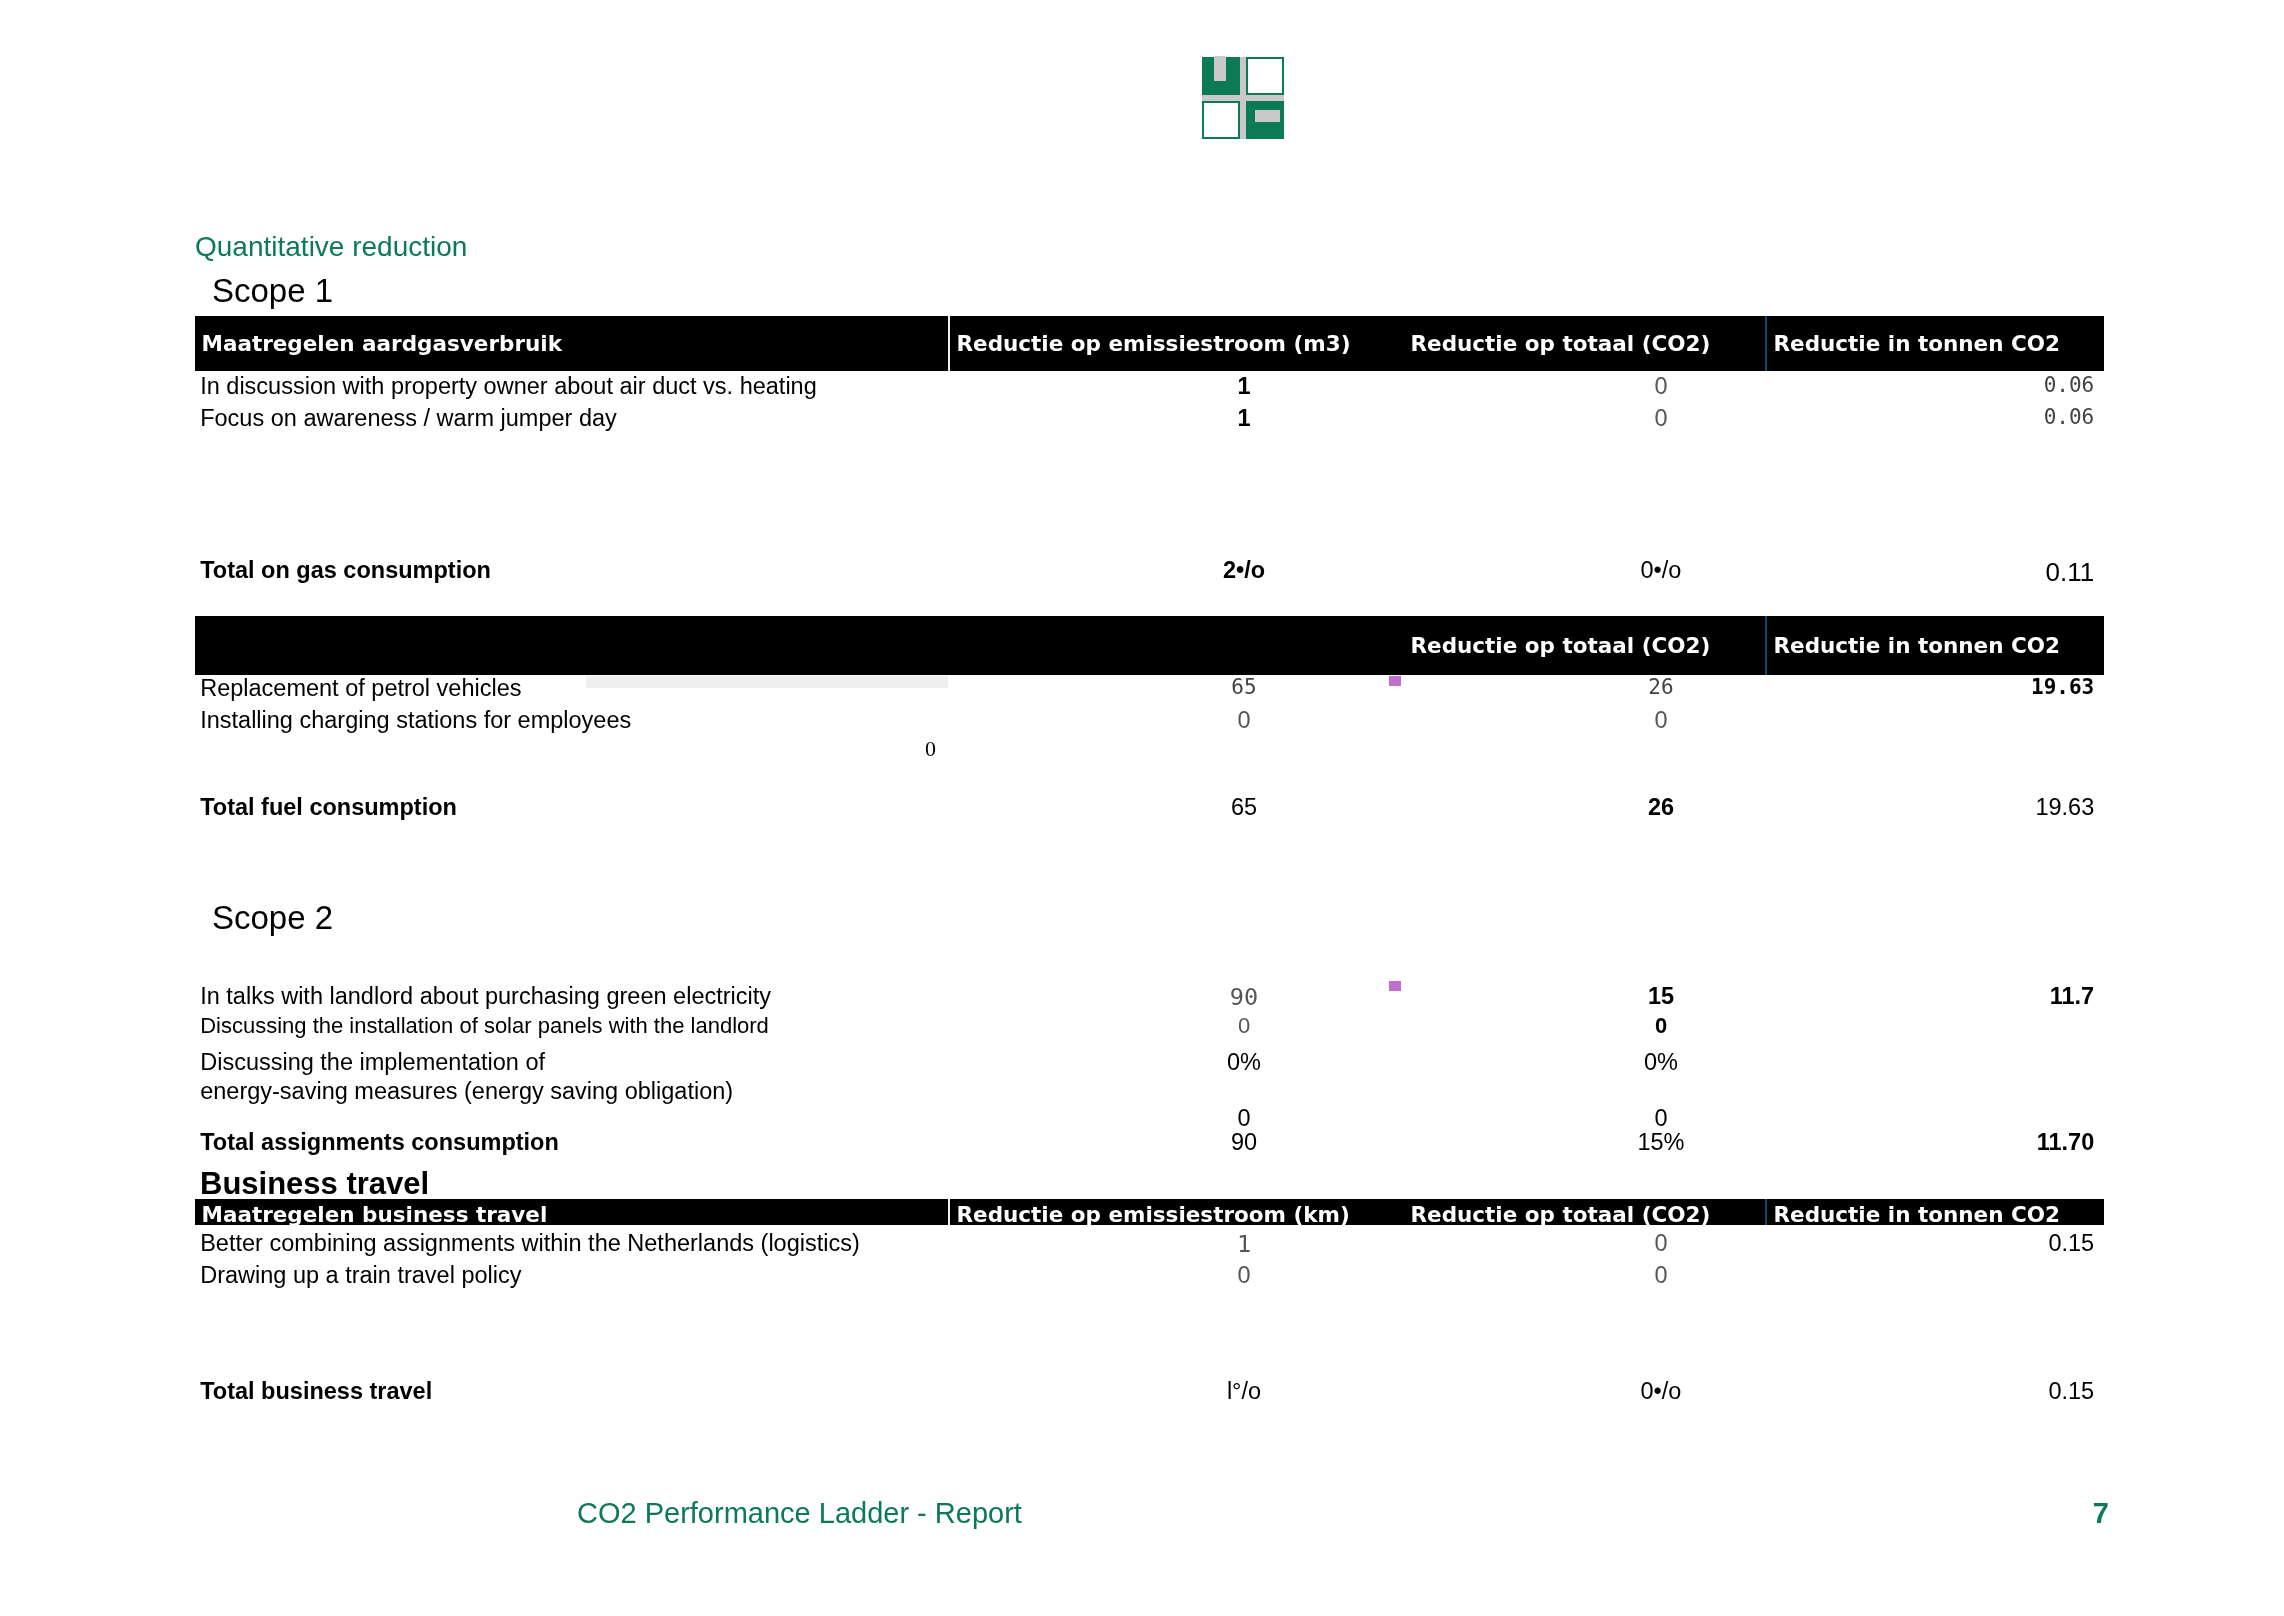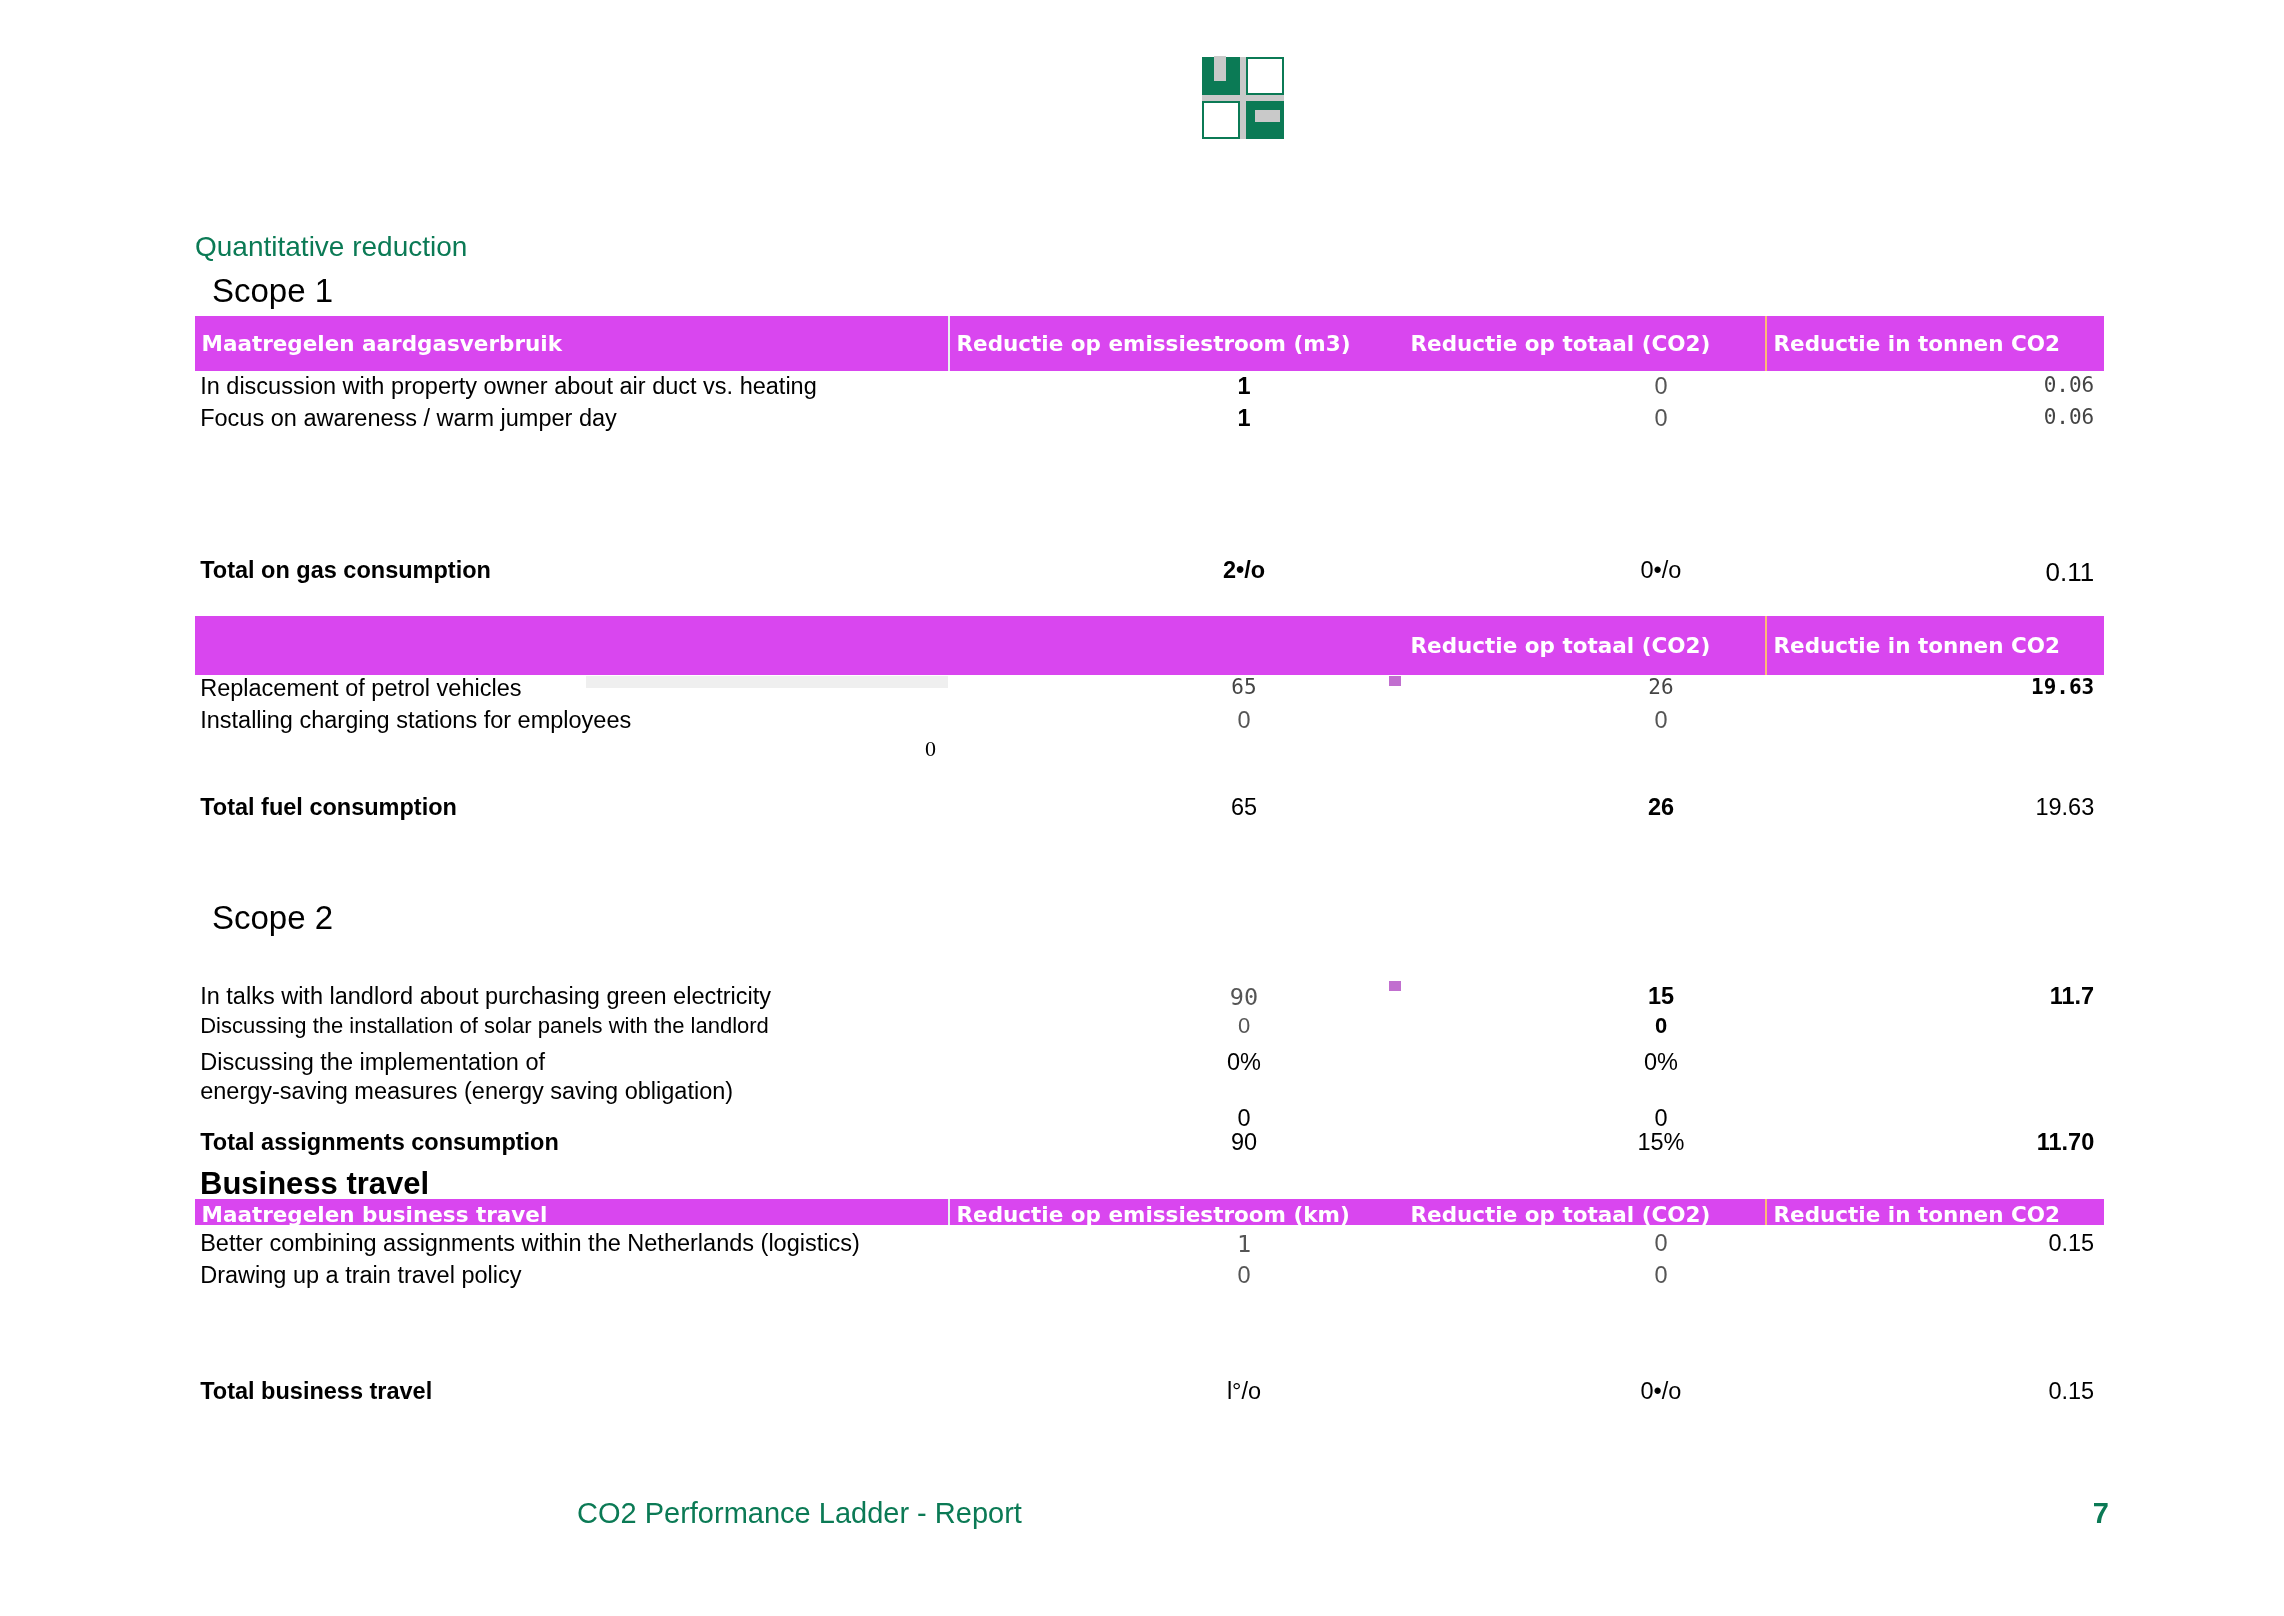--- a/index.html
+++ b/index.html
@@ -13,27 +13,27 @@
   .logo .q1 i { position:absolute; left:9px; top:-3.9px; width:11.7px; height:25px; background:#c9c9c9; }
   .logo .q2 { left:44px; top:0; border:2.6px solid #0b7a55; background:#fff; }
   .logo .q3 { left:0; top:44px; border:2.6px solid #0b7a55; background:#fff; }
   .logo .q4 { left:44px; top:44px; background:#0b7a55; }
   .logo .q4 i { position:absolute; left:9px; top:9px; width:25px; height:11.7px; background:#c9c9c9; }
 
   .page-title { left:195px; top:231px; font-size:28px; color:#0b7a55; }
   .scope { left:212px; font-size:33px; color:#000; }
   .biz-title { left:200px; top:1166px; font-size:31px; font-weight:bold; }
 
-  .thead { position:absolute; left:195px; width:1909px; background:#d946ef; color:#fff;
+  .thead { position:absolute; left:195px; width:1909px; background:#000000; color:#fff;
            font-family:"DejaVu Sans", sans-serif; font-weight:bold; font-size:21.5px; }
   .thead .c { position:absolute; top:0; bottom:0; display:flex; align-items:center; padding-left:6.5px; box-sizing:border-box; }
   .thead .c1 { left:0; width:753px; }
   .thead .c2 { left:753px; width:456px; border-left:2px solid #e8f3ee; }
   .thead .c3 { left:1209px; width:362px; }
-  .thead .c4 { left:1570px; width:339px; border-left:2px solid #fdba74; }
+  .thead .c4 { left:1570px; width:339px; border-left:2px solid #0c4a6e; }
 
   .row { position:absolute; left:195px; width:1909px; font-size:23.5px; }
   .row .lbl { position:absolute; left:5.2px; white-space:nowrap; }
   .row .v { position:absolute; text-align:center; width:130px; }
   .row .v2 { left:984px; }
   .row .v3 { left:1401px; }
   .row .v4 { right:9.8px; text-align:right; width:195px; }
   .bold { font-weight:bold; }
   .mono { font-family:"DejaVu Sans Mono", monospace; font-weight:normal; color:#444; font-size:21px; }
   .thin { color:#555; font-weight:normal; }

